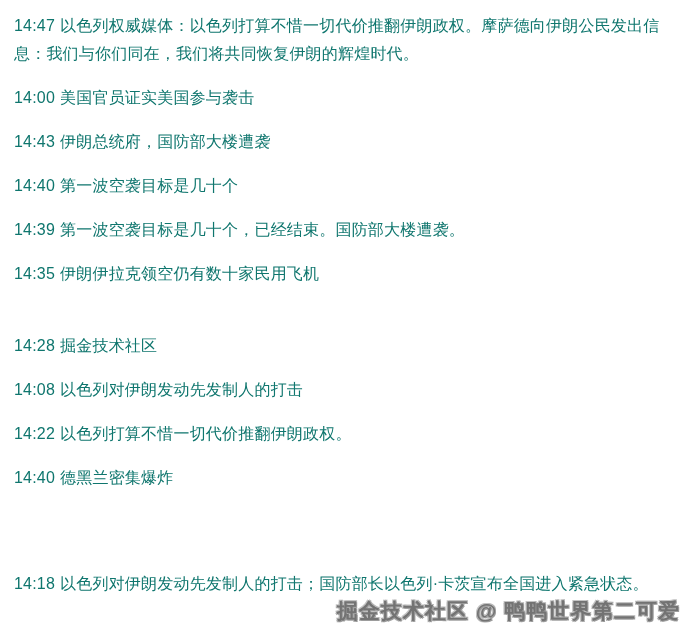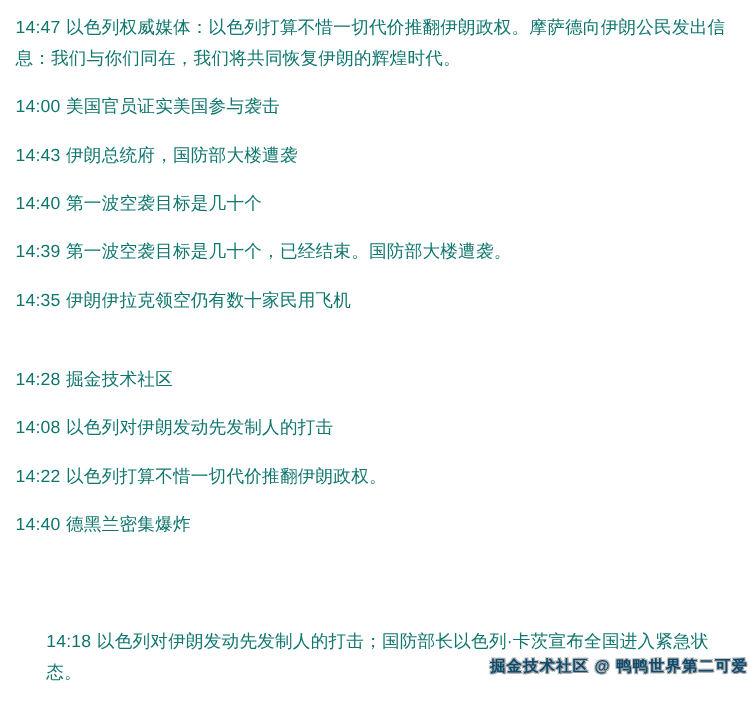--- a/index.html
+++ b/index.html
@@ -25,30 +25,30 @@
     color: #0f766e;
     letter-spacing: 0.2px;
     word-break: break-all;
   }
   p.entry .time {
     margin-right: 5px;
   }
   
   p.gap-small { margin-top: 44px; }
   
-  p.gap-large { margin-top: 78px; margin-left: 28px; }
+  p.gap-large { margin-top: 78px; }
   .watermark {
     position: absolute;
     top: 597px;
     right: 2px;
-    font-size: 14px;
+    font-size: 21px;
     font-weight: bold;
     letter-spacing: 1px;
     white-space: nowrap;
-    color: #0c4a6e;
+    color: #737373;
     text-shadow:
       1px 1px 0 #9c9c9c,
       -1px -1px 0 #c4c4c4,
       1px -1px 0 #b5b5b5,
       -1px 1px 0 #b0b0b0;
     pointer-events: none;
   }
 </style>
 </head>
 <body>

